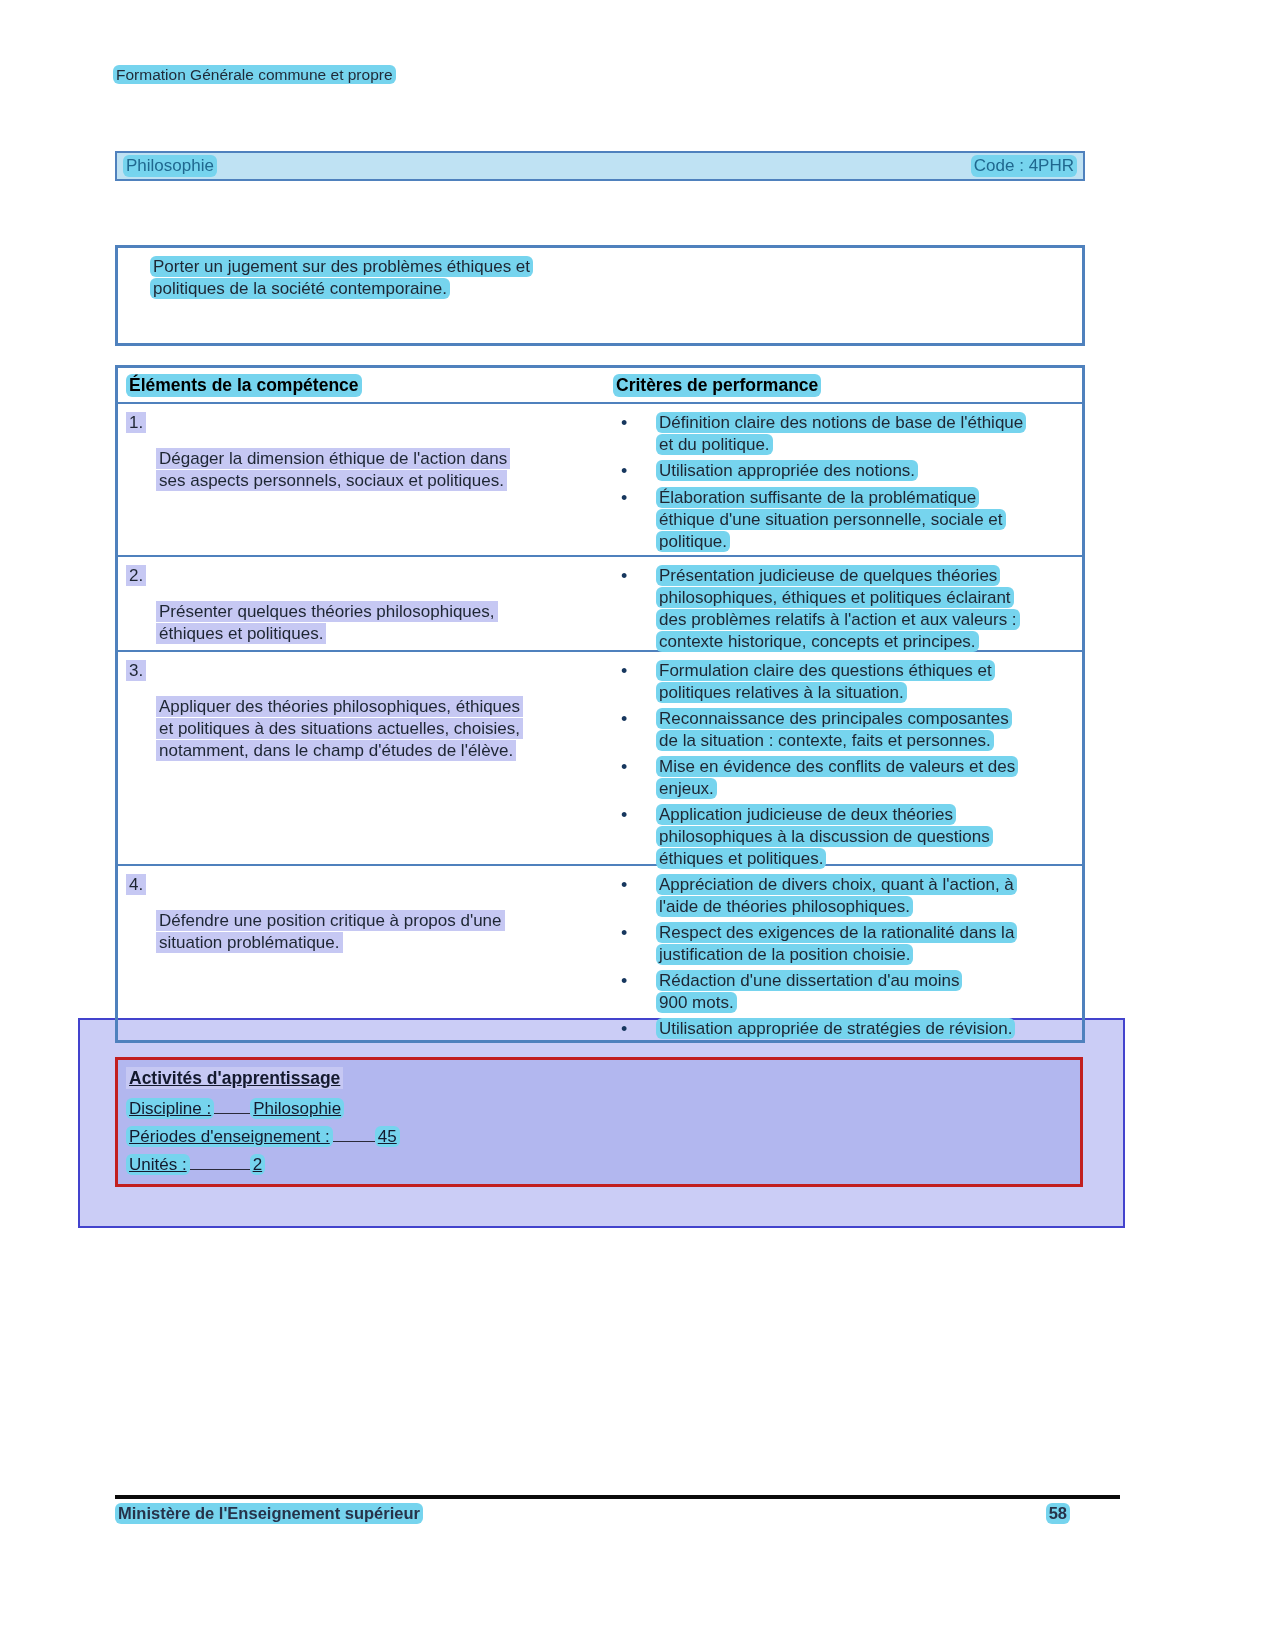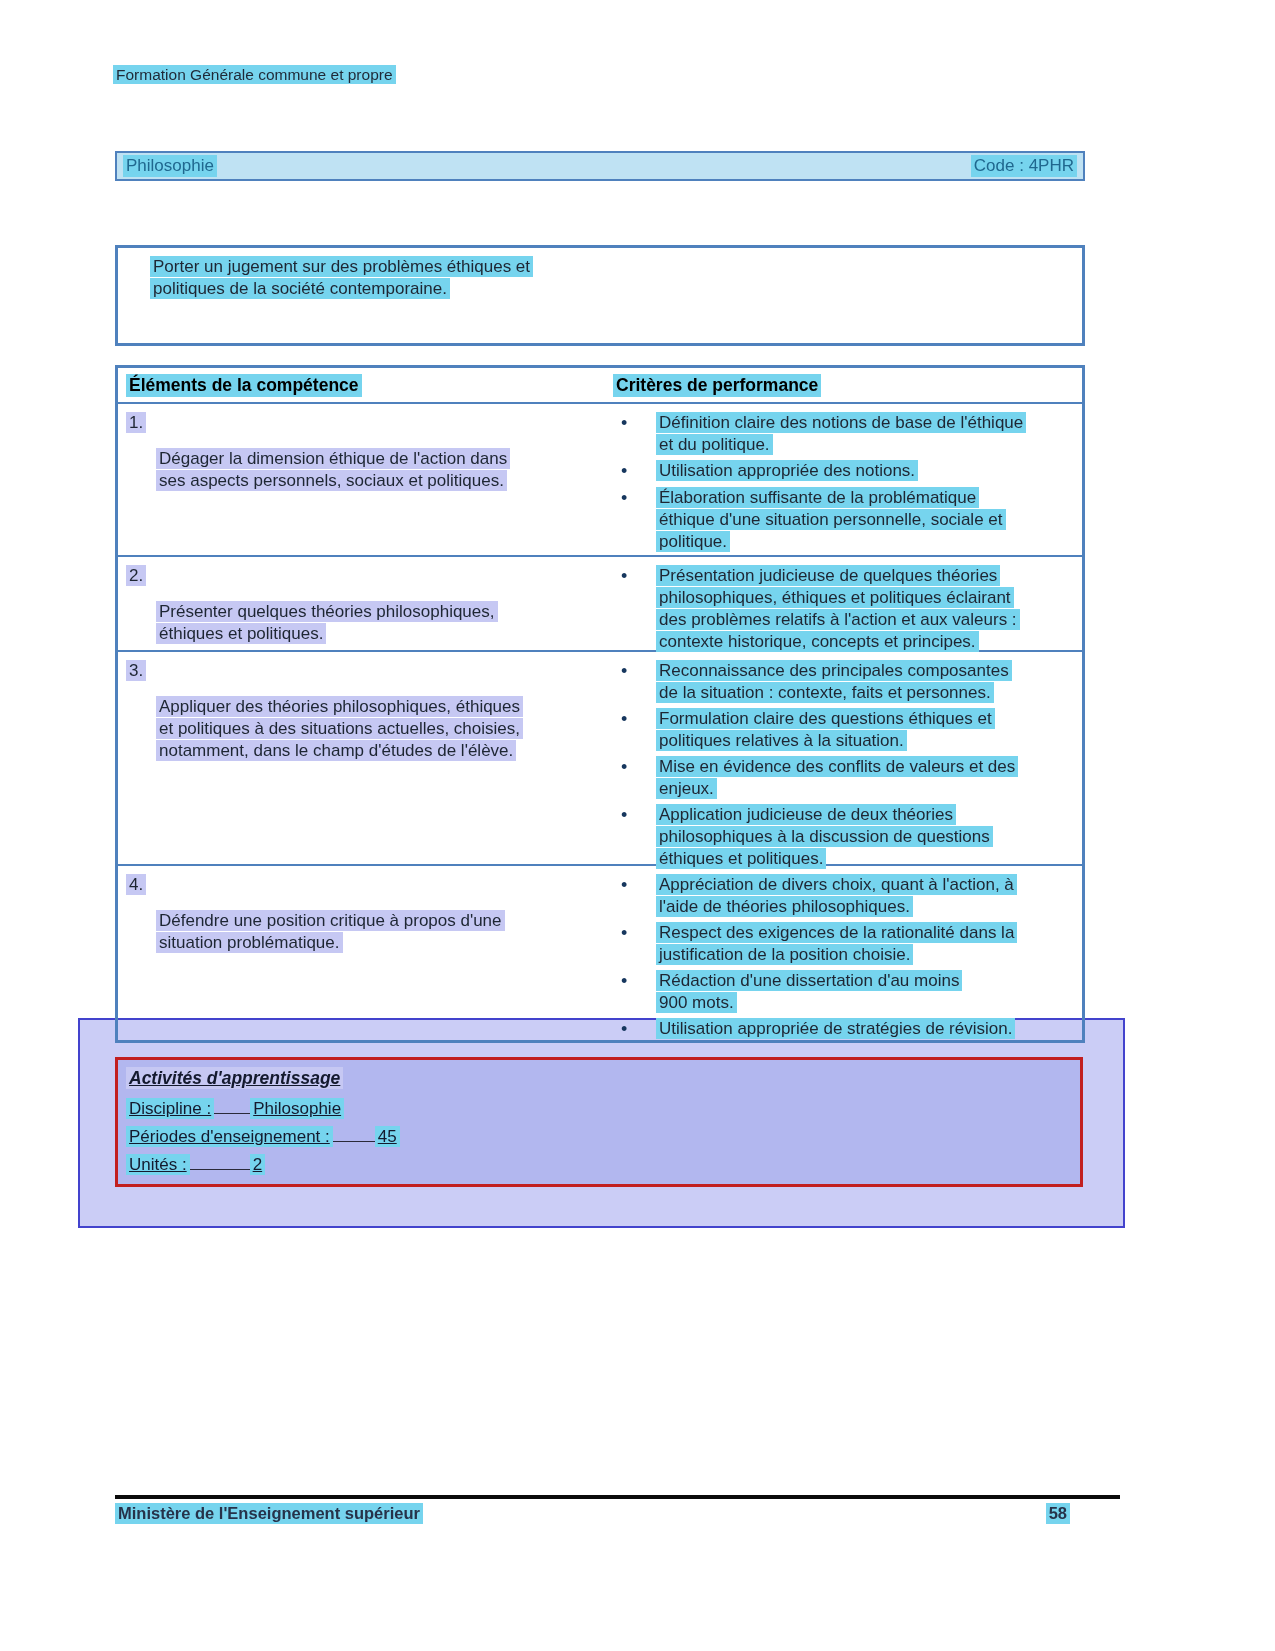--- a/index.html
+++ b/index.html
@@ -6,21 +6,21 @@
   body { background:#ffffff; }
   .page {
     position:relative; width:1275px; height:1651px; background:#ffffff;
     font-family:"Liberation Sans", sans-serif; color:#1e2633; overflow:hidden;
   }
   .abs { position:absolute; }
   .hl {
     padding:1px 3px; white-space:pre-line;
     -webkit-box-decoration-break:clone; box-decoration-break:clone;
   }
-  .hl-cyan { background:#76d4ee; }
+  .hl-cyan { background:#76d4ee;border-radius:6px; }
   .hl-lav  { background:#c6c8f3; }
 
   .top-label { left:113px; top:66px; font-size:15.5px; color:#1f2937; }
 
   .header-bar {
     left:115px; top:151px; width:970px; height:30px;
     background:#bfe2f3; border:2px solid #4f81bd;
     display:flex; justify-content:space-between; align-items:center;
     padding:0 6px; font-size:17px; color:#20688f;
   }
@@ -70,21 +70,21 @@
   .lavender-box {
     left:78px; top:1018px; width:1047px; height:210px;
     background:#cbcdf6; border:2px solid #4343cd;
   }
   .red-box {
     position:absolute; left:35px; top:37px; width:968px; height:130px;
     border:3px solid #c21f1f; background:#b2b7ef; padding:8px 10px 0 8px;
     color:#141a2e;
   }
   .act-title { font-size:17.5px; font-weight:bold; margin-bottom:9px; }
-  .act-title .hl { text-decoration:underline;font-style:italic; }
+  .act-title .hl { text-decoration:underline; }
   .field-line { font-size:17px; margin-bottom:6px; line-height:22px; }
   .f-label, .f-value { text-decoration:underline; }
   .f-spacer { display:inline-block; border-bottom:1.5px solid #2a2a3a; }
   .sp0 { width:36px; } .sp1 { width:42px; } .sp2 { width:60px; }
 
   .footer-rule { left:115px; top:1495px; width:1005px; height:4px; background:#0a0a0a; }
   .footer-row {
     left:115px; top:1503px; width:955px;
     display:flex; justify-content:space-between; align-items:center;
     font-size:16.5px; font-weight:bold; color:#26324a;
@@ -180,27 +180,27 @@
     <div class="trow trow-3">
       <div class="cell-item">
         <span class="num"><span class="hl hl-lav">3.</span></span>
         <div class="item-text"><span class="hl hl-lav">Appliquer des théories philosophiques, éthiques
 et politiques à des situations actuelles, choisies,
 notamment, dans le champ d'études de l'élève.</span></div>
       </div>
       <div class="cell-crit">
         <div class="bullet-item">
           <span class="bullet"></span>
+          <div class="bullet-text"><span class="hl hl-cyan">Formulation claire des questions éthiques et
+politiques relatives à la situation.</span></div>
+        </div>
+        <div class="bullet-item">
+          <span class="bullet"></span>
           <div class="bullet-text"><span class="hl hl-cyan">Reconnaissance des principales composantes
 de la situation : contexte, faits et personnes.</span></div>
-        </div>
-        <div class="bullet-item">
-          <span class="bullet"></span>
-          <div class="bullet-text"><span class="hl hl-cyan">Formulation claire des questions éthiques et
-politiques relatives à la situation.</span></div>
         </div>
         <div class="bullet-item">
           <span class="bullet"></span>
           <div class="bullet-text"><span class="hl hl-cyan">Mise en évidence des conflits de valeurs et des
 enjeux.</span></div>
         </div>
         <div class="bullet-item">
           <span class="bullet"></span>
           <div class="bullet-text"><span class="hl hl-cyan">Application judicieuse de deux théories
 philosophiques à la discussion de questions

